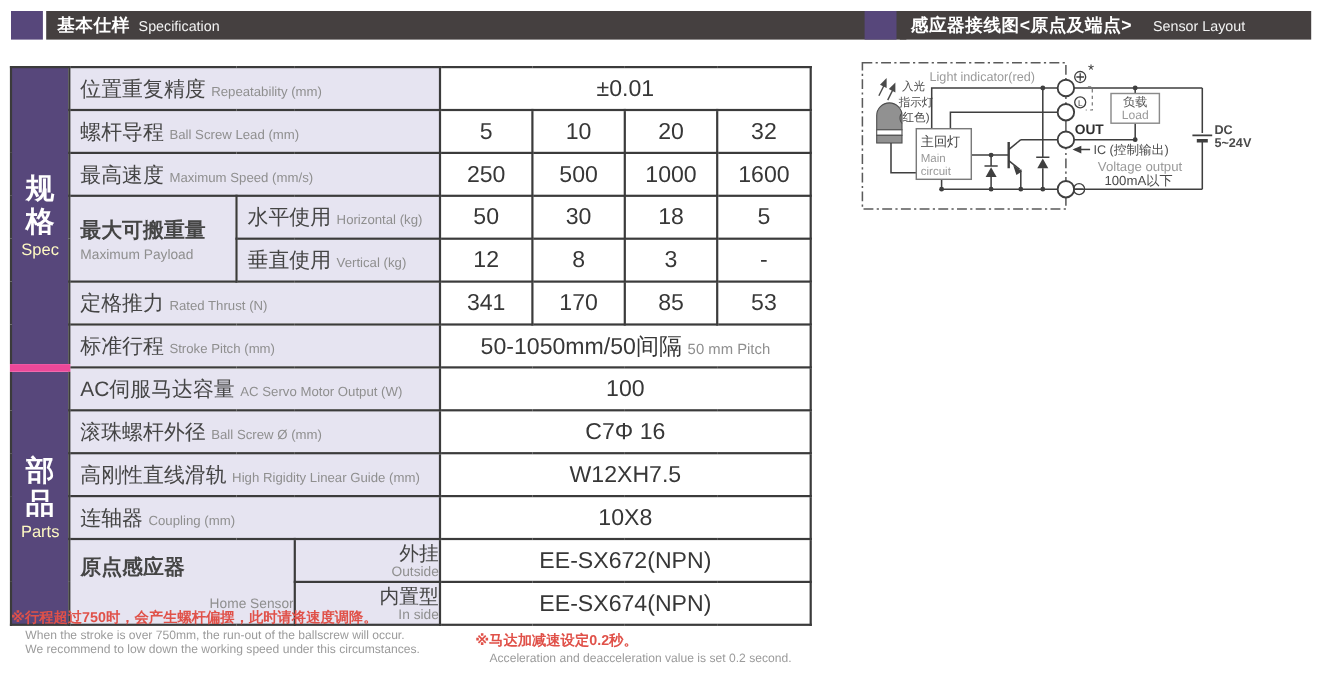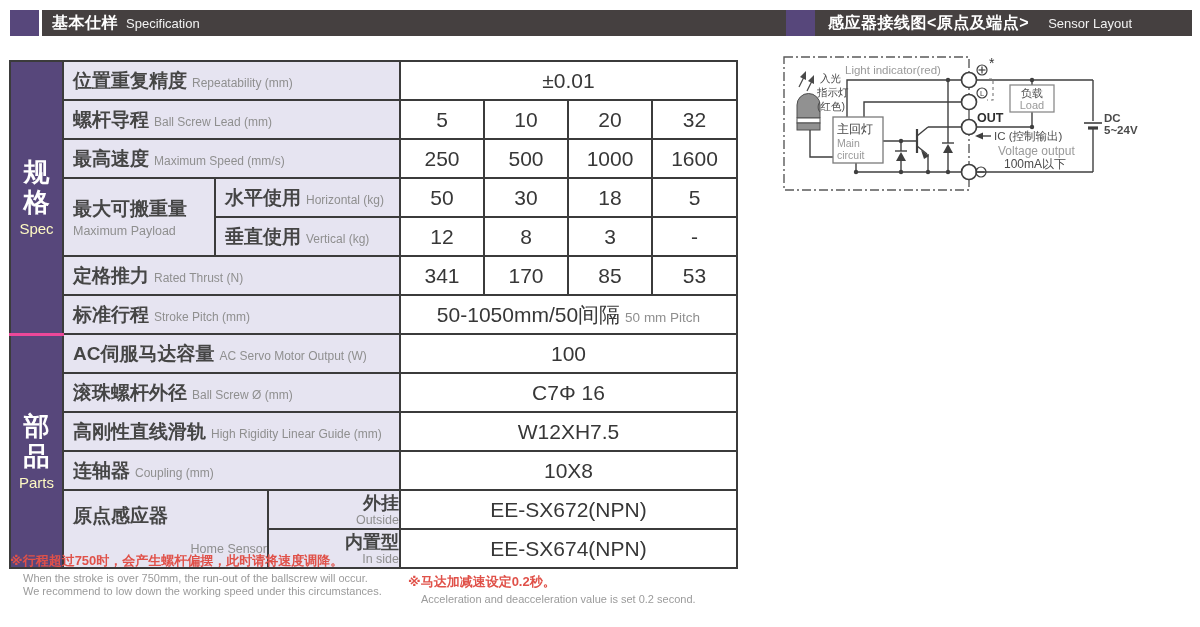--- a/index.html
+++ b/index.html
@@ -13,25 +13,25 @@
   .hdr .zh { font-size:16px; font-weight:bold; letter-spacing:0.5px; white-space:nowrap; }
   .hdr .en { font-size:13px; margin-left:8px; color:#f2f2f2; white-space:nowrap; }
   #hdr-left  { left:10px; }  #hdr-left .bar  { width:782px; }
   #hdr-right { left:786px; } #hdr-right .bar { width:374px;gap:11px; }
 
   
   table.spec { position:absolute; left:9px; top:60px; border-collapse:collapse; table-layout:fixed; }
   .spec tr { height:39px; }
   .spec td { border:2px solid #3b3b3b; overflow:hidden; }
   td.side { background:#57477B; text-align:center; vertical-align:middle; }
-  td.side.sp { border-bottom:3px solid #ec4899;margin-left:17px; }
+  td.side.sp { border-bottom:7px solid #ec4899;margin-left:17px; }
   .side .zh { display:inline-block; width:1.05em; font-size:26px; font-weight:bold; color:#ffffff; line-height:1.15; word-break:break-all; }
   .side .en { display:block; font-size:15px; color:#fef9c3; margin-top:2px; }
   td.lbl, td.sub { background:#E6E4F1; padding-left:9px; vertical-align:middle; white-space:nowrap; }
-  .lbl .zh, .sub .zh { font-size:19px; color:#454545; font-weight:700; }
+  .lbl .zh, .sub .zh { font-size:19px; color:#454545; font-weight:400; }
   .lbl .en, .sub .en { font-size:12px; color:#8f8f8f; margin-left:5px; font-weight:normal; }
   td.lbl2 .zh { display:block; font-size:19px; color:#454545; font-weight:600; }
   td.lbl2 .en { display:block; font-size:12.5px; color:#8f8f8f; margin-left:0; margin-top:2px; }
   td.lbl2.gap .en { margin-top:13px;text-align:right; }
   td.sub2 { padding-top:1px;text-align:right; }
   td.sub2 .zh { display:block; font-size:18px; line-height:1.1; }
   td.sub2 .en { display:block; font-size:12.5px; line-height:1.0; margin-left:0; }
   td.val { background:#ffffff; text-align:center; vertical-align:middle; font-size:21px; color:#373737; }
   td.val .small { font-size:13.5px; color:#8f8f8f; margin-left:5px; }
 
@@ -188,21 +188,21 @@
     <td class="val" colspan="4">EE-SX674(NPN)</td>
   </tr>
 </tbody>
   </table>
 
 <div class="note" style="left:10px; top:552px;">
   <span class="zh">※行程超过750时，会产生螺杆偏摆，此时请将速度调降。</span>
   <span class="en">When the stroke is over 750mm, the run-out of the ballscrew will occur.</span>
   <span class="en" style="margin-top:1px;">We recommend to low down the working speed under this circumstances.</span>
 </div>
-<div class="note" style="left:408px; top:573px;">
+<div class="note" style="left:432px; top:573px;">
   <span class="zh">※马达加减速设定0.2秒。</span>
   <span class="en">Acceleration and deacceleration value is set 0.2 second.</span>
 </div>
 
 <svg id="diagram" width="414" height="150" viewBox="778 50 414 150">
 
   <rect x="784" y="57" width="185" height="133" fill="none" stroke="#5a5a5a" stroke-width="1.4" stroke-dasharray="9 3 2 3"></rect>
 
   <text x="845" y="74" font-size="11.5" fill="#9a9a9a">Light indicator(red)</text>
 

